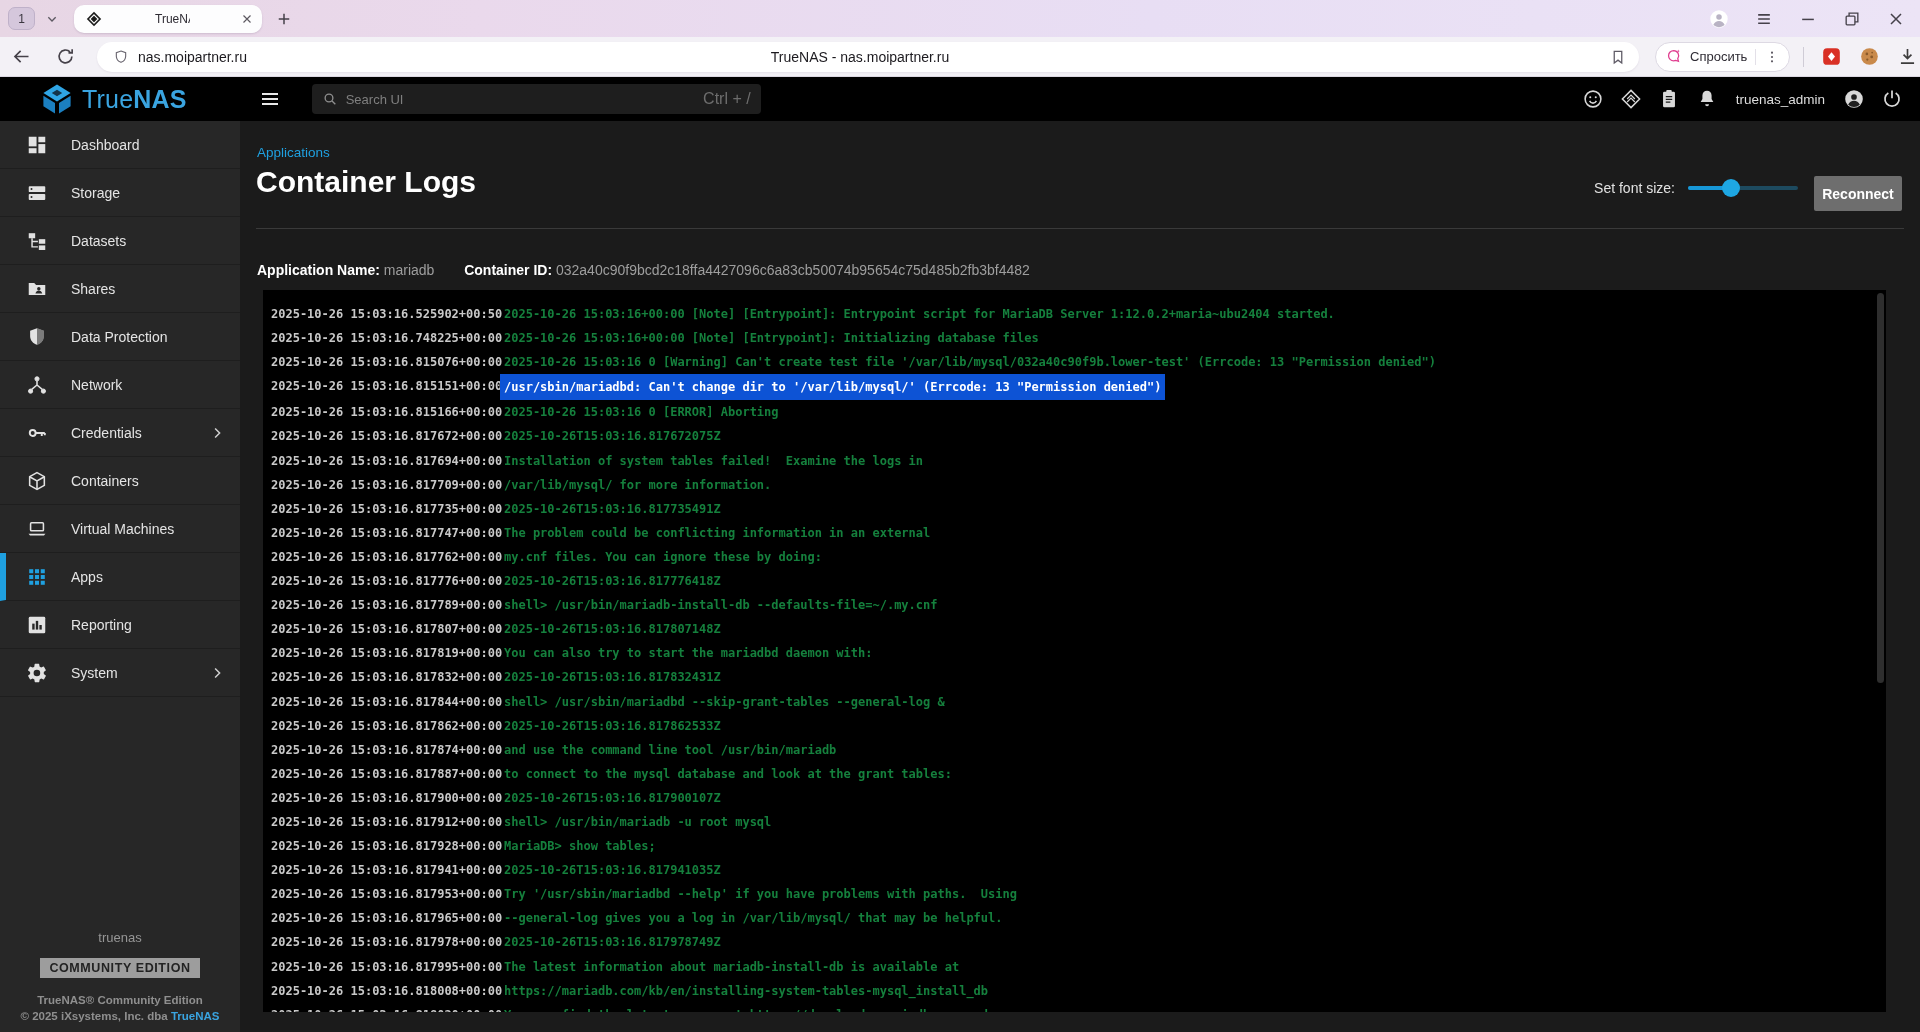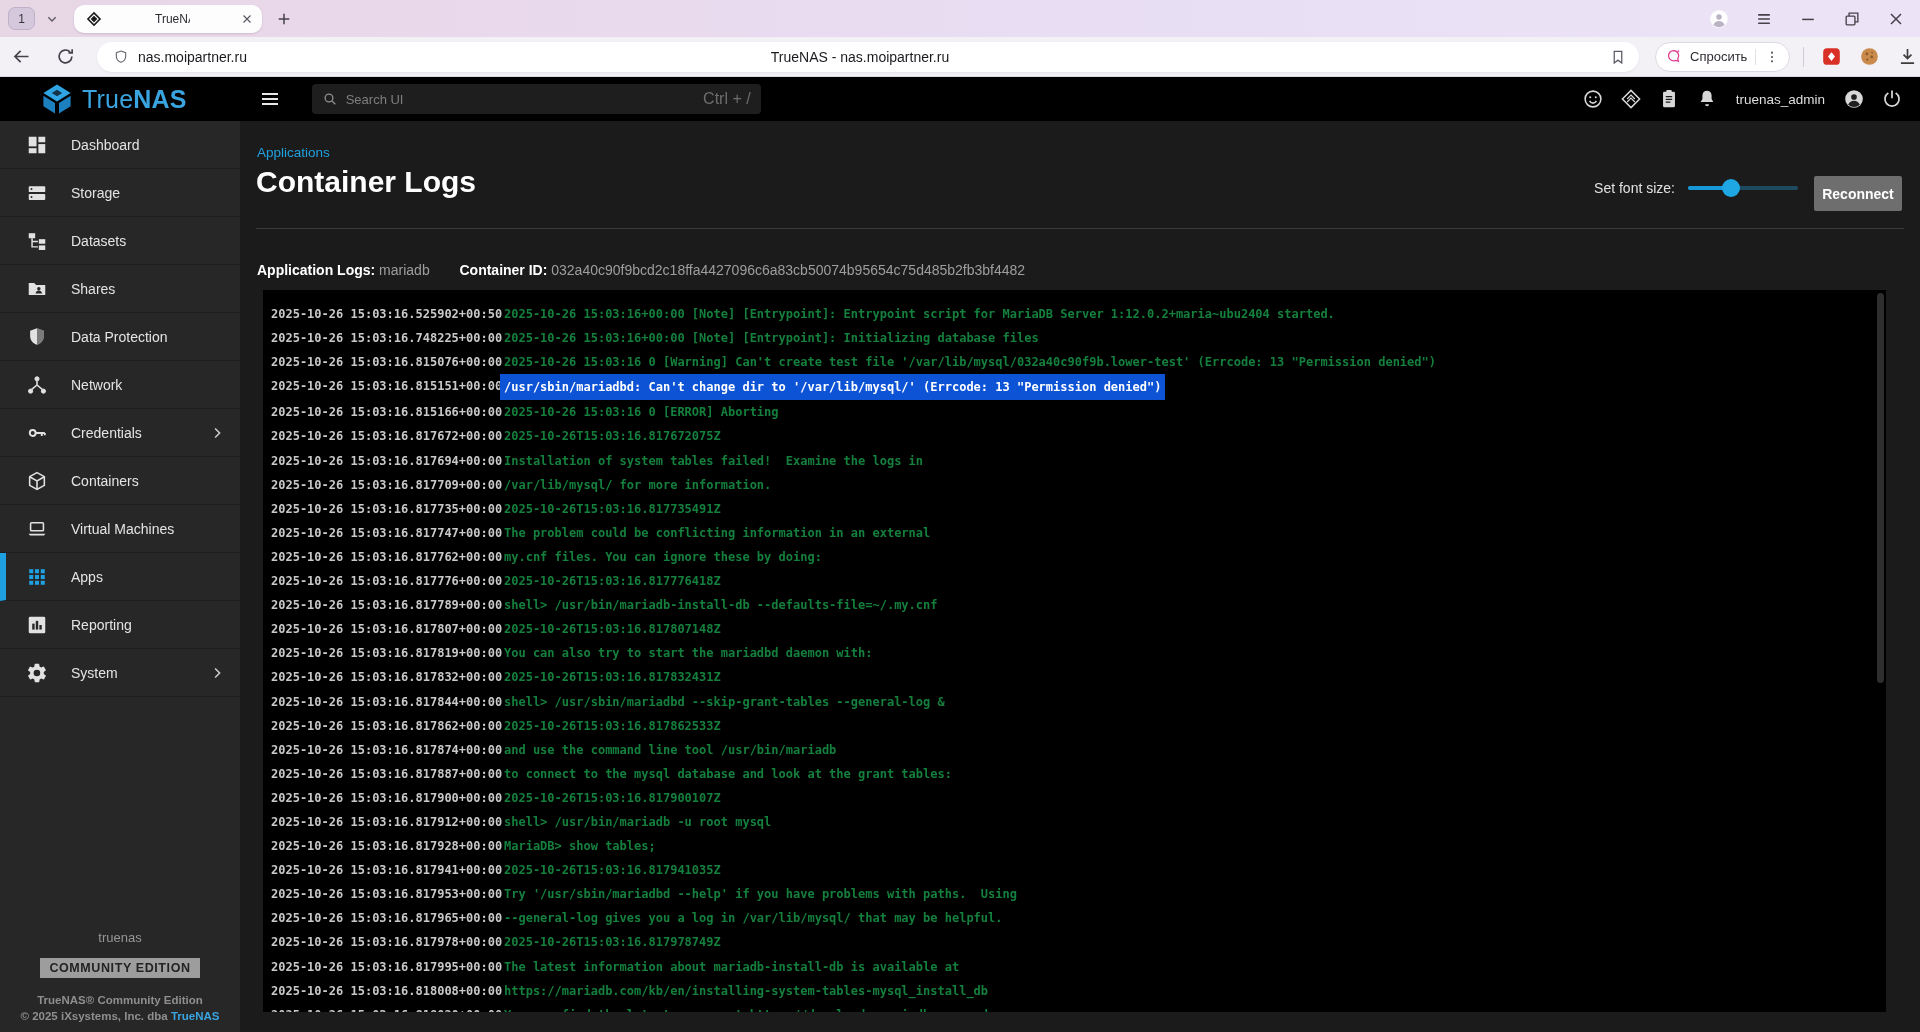--- a/index.html
+++ b/index.html
@@ -472,21 +472,21 @@
       <div class="slider-track"></div>
       <div class="slider-fill" style="width: 39%;"></div>
       <div class="slider-thumb" style="left: 39%;"></div>
     </div>
     <button class="reconnect">Reconnect</button>
   </div>
 
   <div class="hdr-divider"></div>
 
   <div class="appinfo">
-    <b>Application Logs:</b>
+    <b>Application Name:</b>
     <span class="val">mariadb</span>
     <span class="gap"></span>
     <b>Container ID:</b>
     <span class="val">032a40c90f9bcd2c18ffa4427096c6a83cb50074b95654c75d485b2fb3bf4482</span>
   </div>
 
   <div class="log-panel">
     <div class="log-line">
         <span class="ts">2025-10-26 15:03:16.525902+00:50</span>
         <span class="msg">2025-10-26 15:03:16+00:00 [Note] [Entrypoint]: Entrypoint script for MariaDB Server 1:12.0.2+maria~ubu2404 started.</span>

